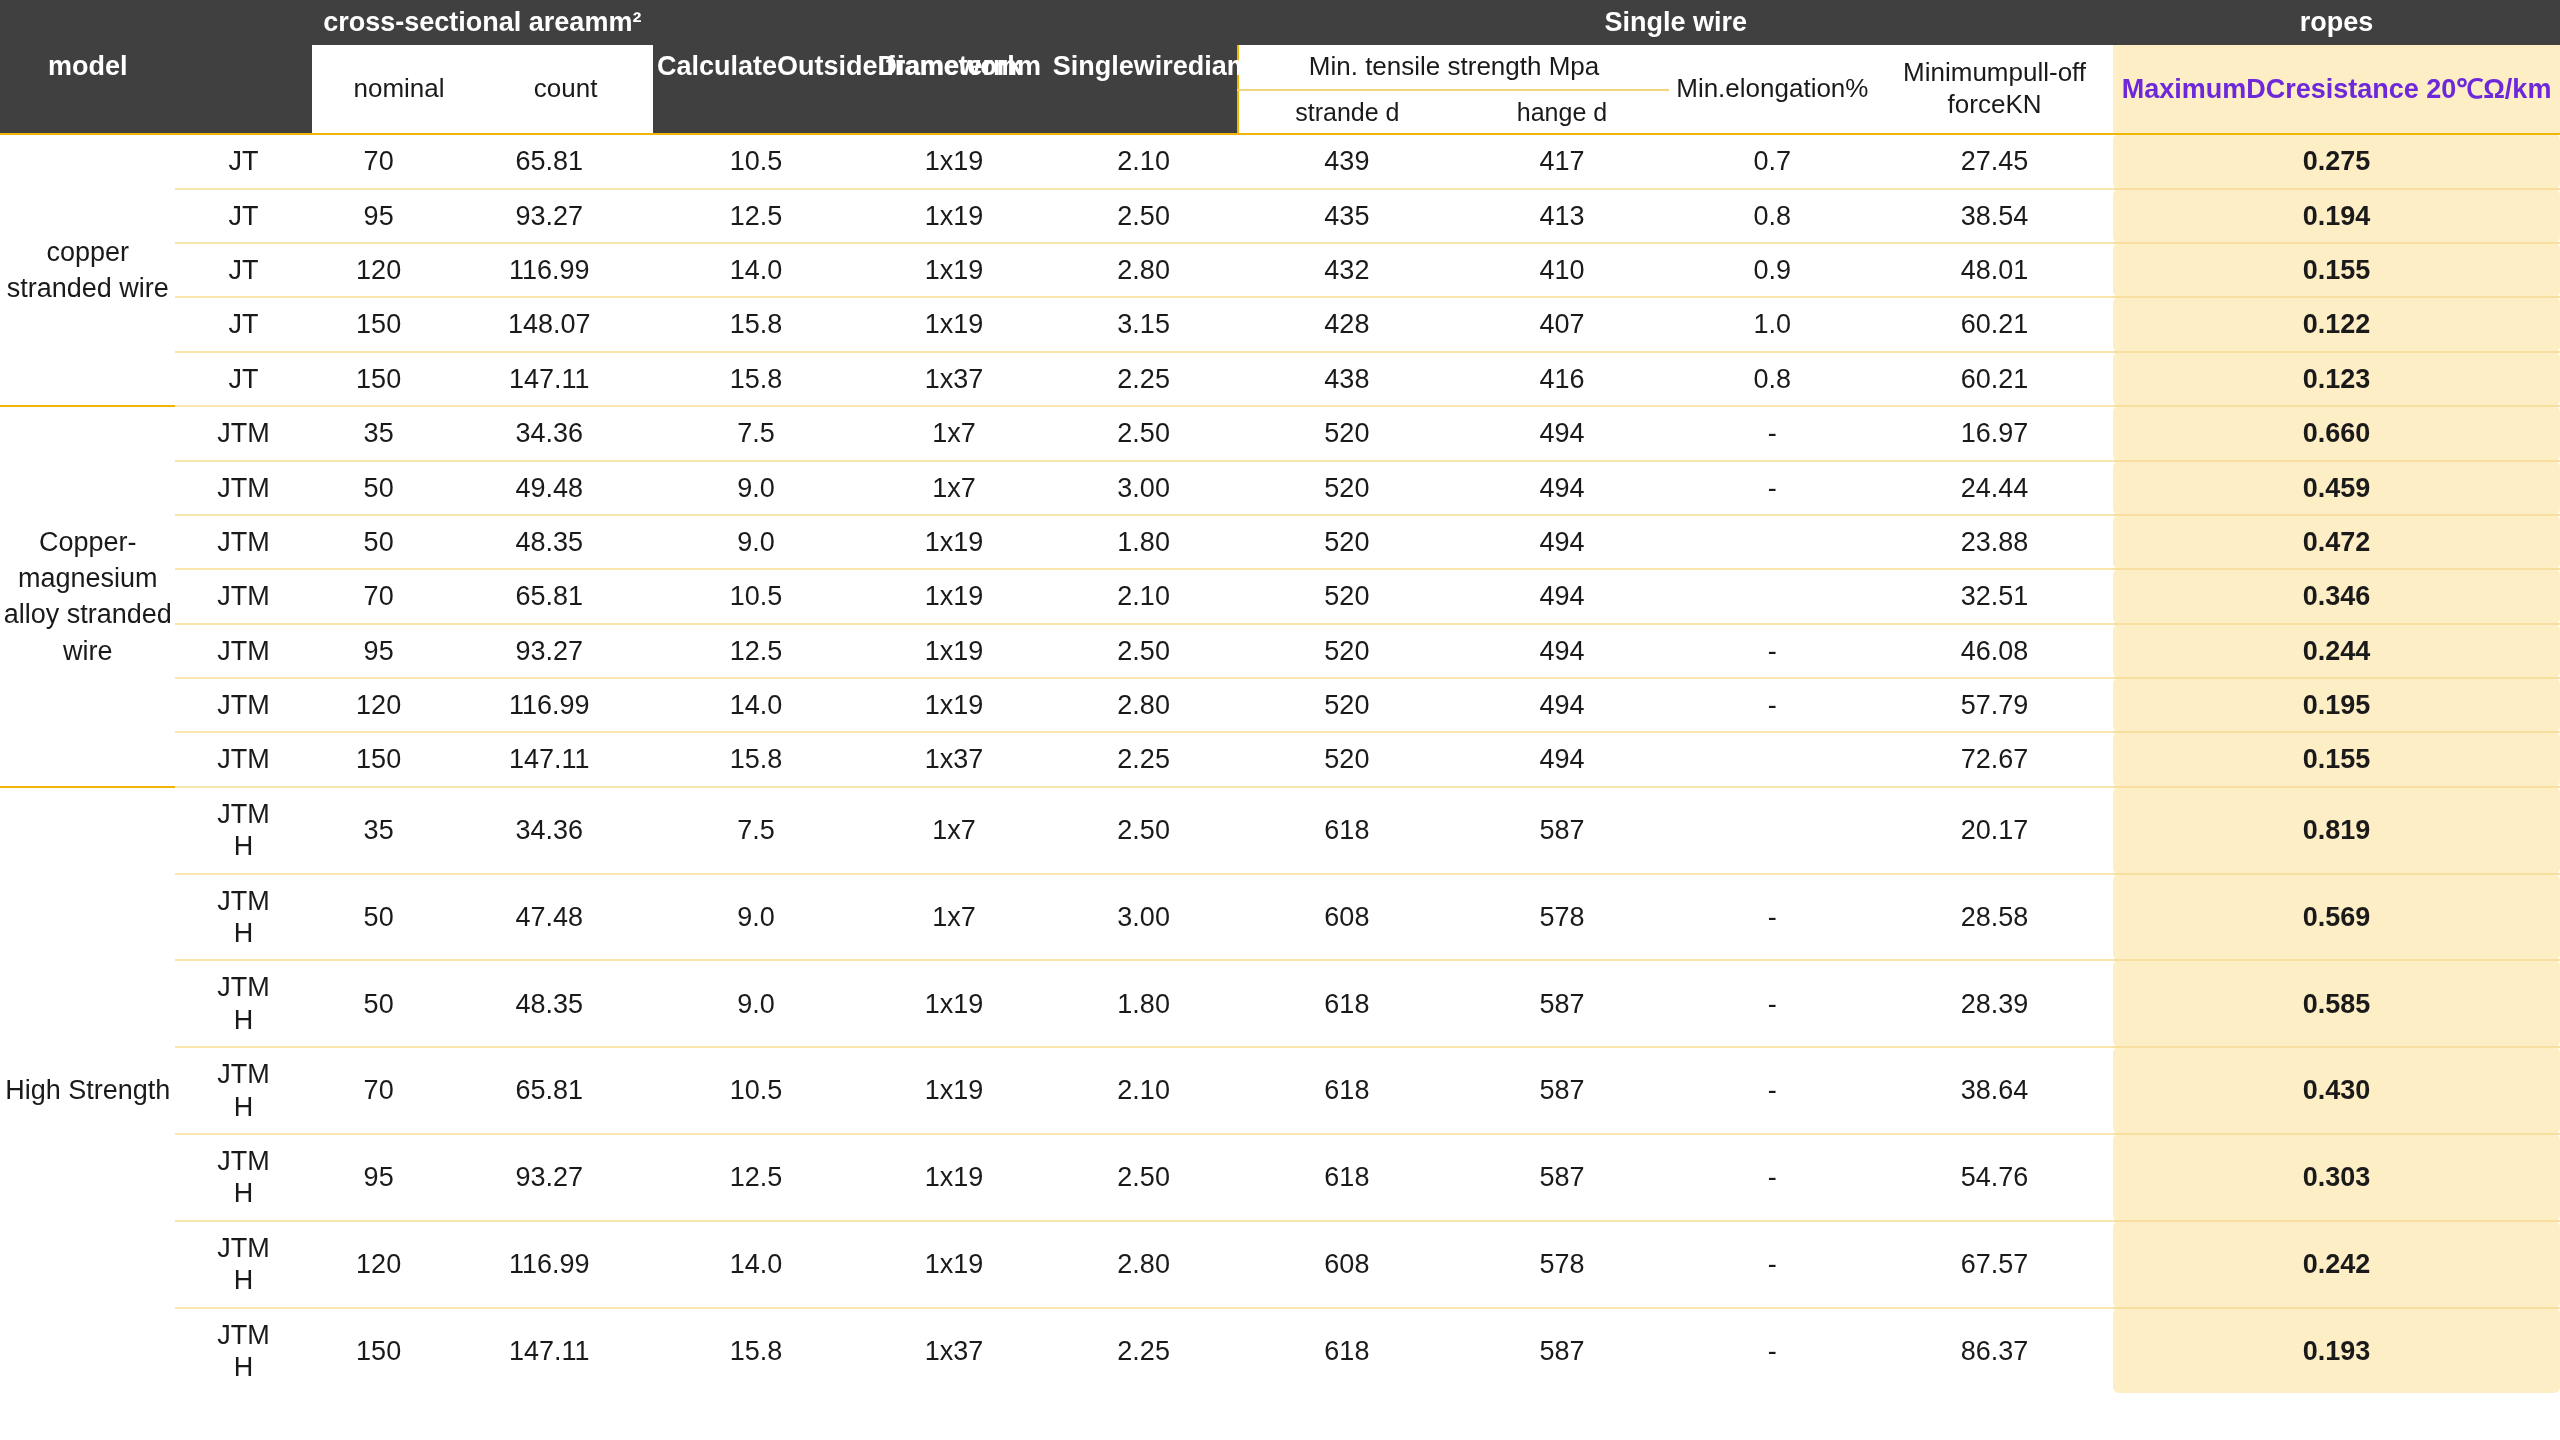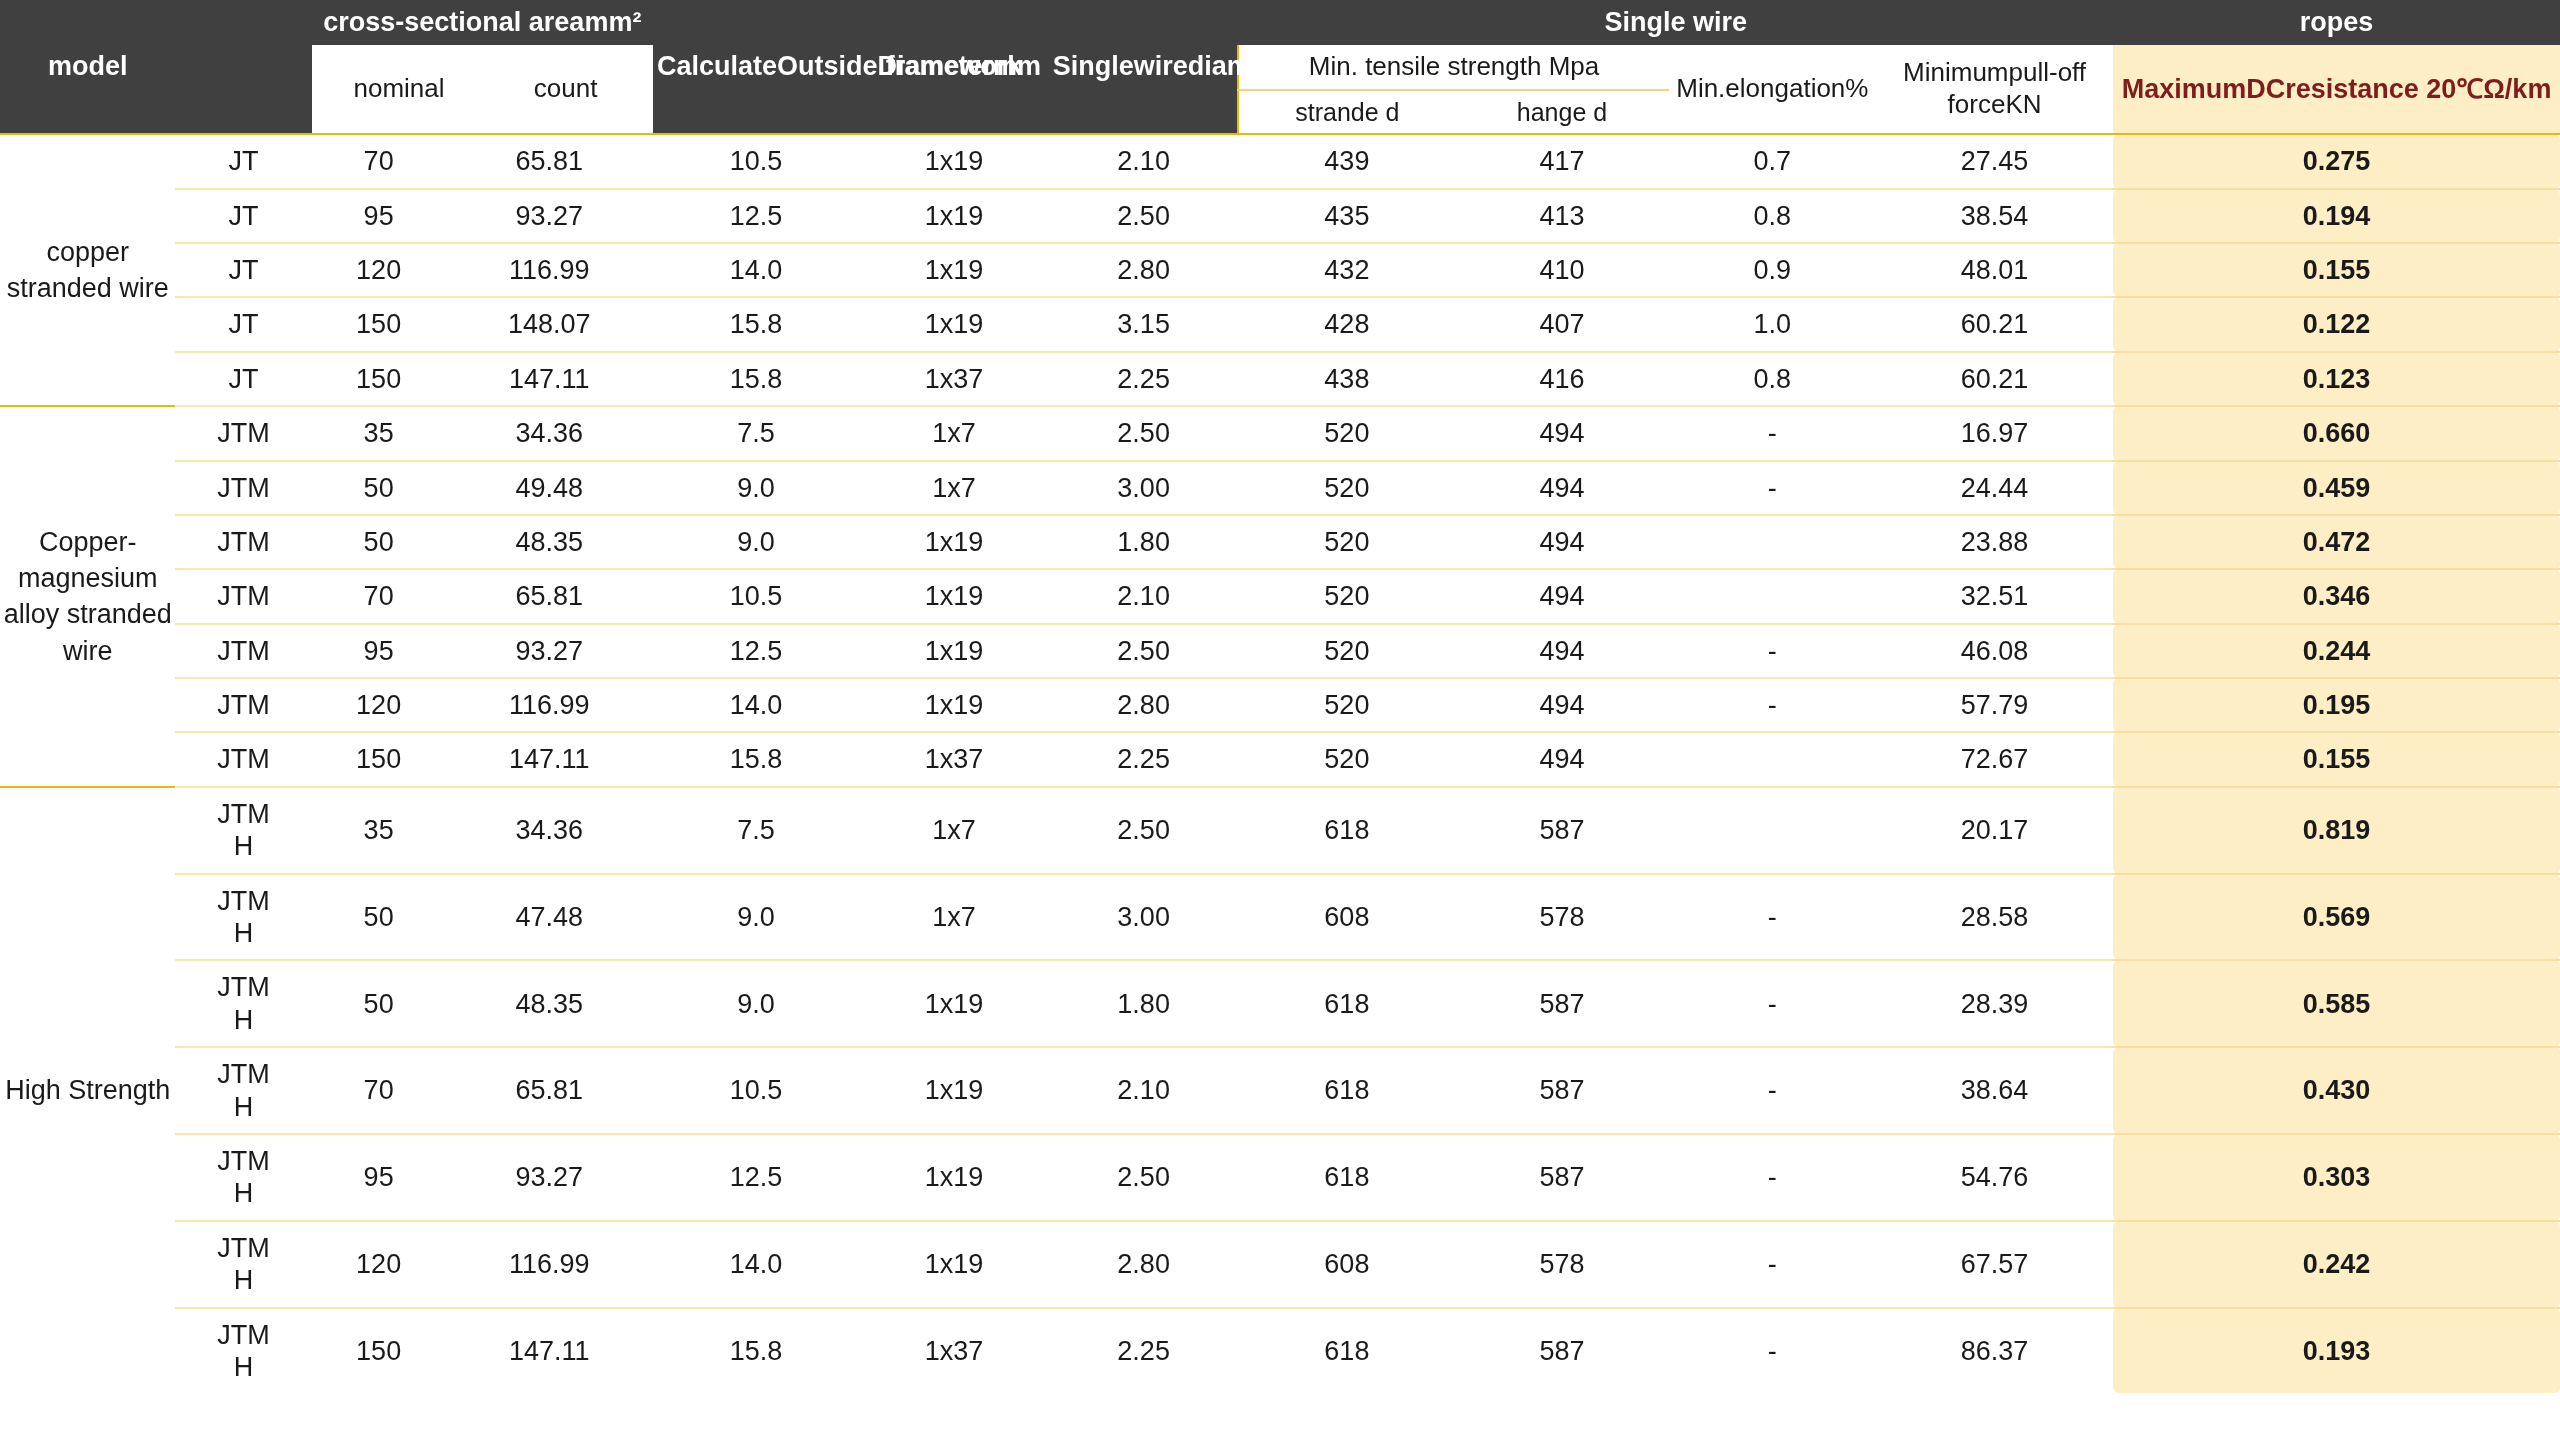--- a/index.html
+++ b/index.html
@@ -46,21 +46,21 @@
   #spec-table thead th.tensile-group {
     border-bottom: 2px solid #f3d679;
   }
   #spec-table thead th.tensile-left {
     border-left: 2px solid #efb507;
   }
 
   
   #spec-table thead th.accent {
     background: #fdeec6;
-    color: #7f1d1d;
+    color: #6d28d9;
     font-weight: bold;
     font-size: 27px;
     margin-top: 12px;
   }
 
   
   #spec-table tbody td {
     font-size: 27px;
     color: #1a1a1a;
     text-align: center;

